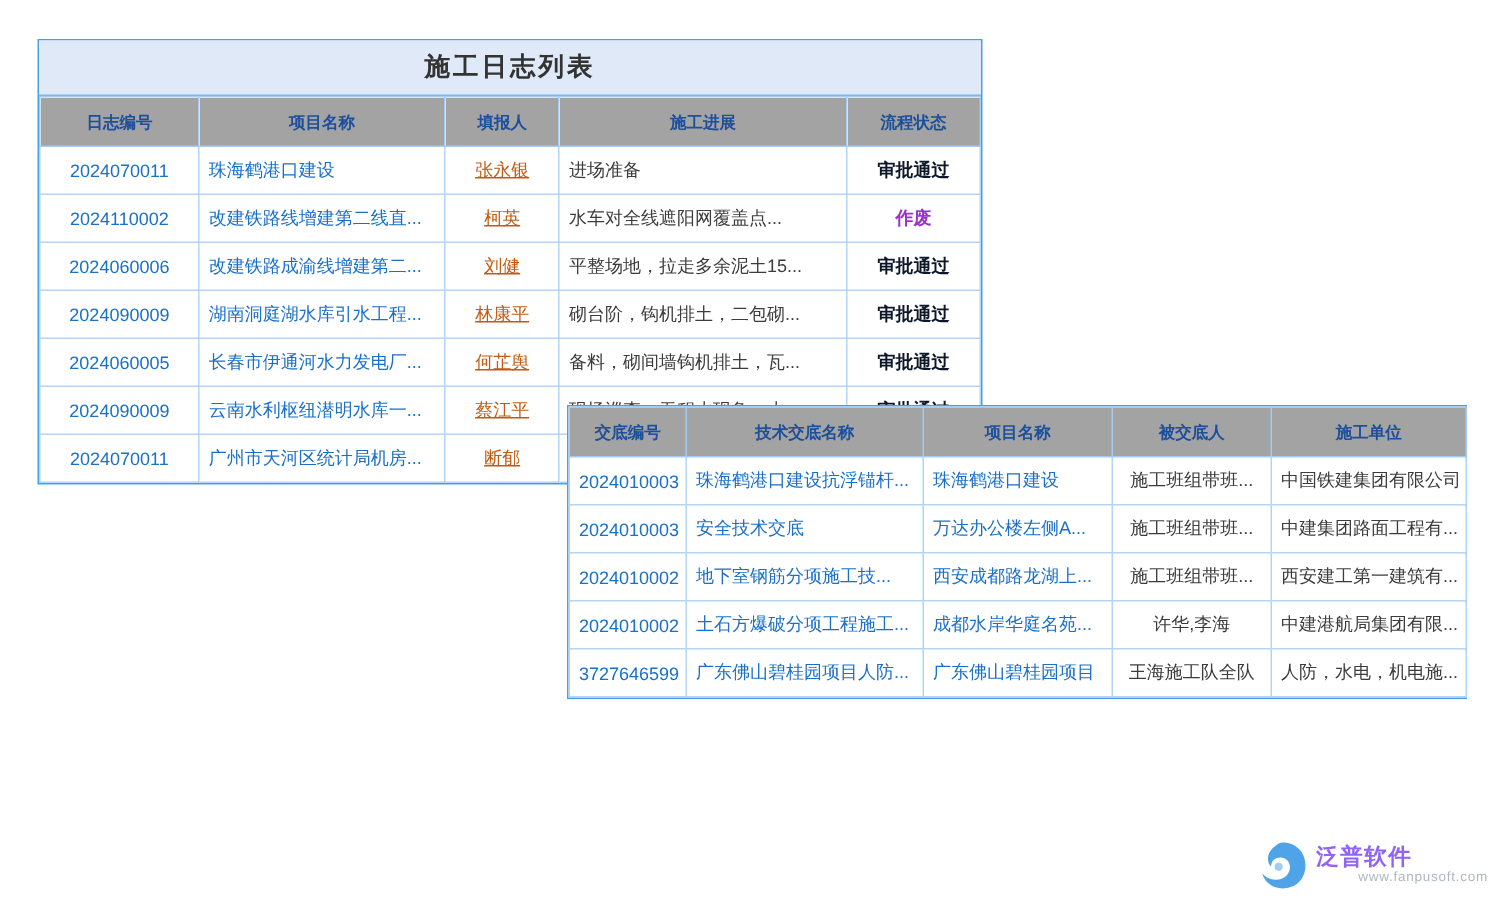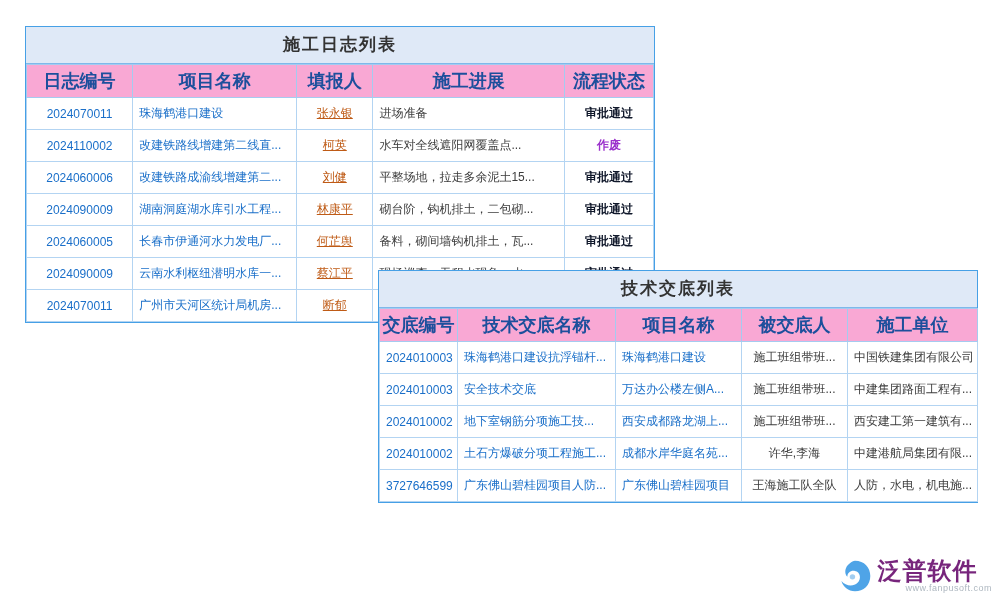--- a/index.html
+++ b/index.html
@@ -11,40 +11,40 @@
   #log-card{left:25px;top:0;width:630px;z-index:1;margin-top:26px;}
   #disc-card{left:378px;top:270px;width:600px;z-index:5;}
   .table-title{
     height:36px;line-height:36px;text-align:center;
     font-size:17px;font-weight:bold;color:#333333;
     background:#dfe9f7;border-bottom:1px solid #7fb8ea;
     letter-spacing:2px;
   }
   table{border-collapse:collapse;width:100%;table-layout:fixed;}
   th{
-    background:#f9a8d4;color:#1c4f9c;font-size:18px;font-weight:bold;
+    background:#a3a3a3;color:#1c4f9c;font-size:11px;font-weight:bold;
     height:32px;border:1px solid #a5cbf0;padding:0 0;white-space:nowrap;overflow:hidden;
   }
   td{
     font-size:12px;height:31px;border:1px solid #b3d4f2;
     padding:0 6px;white-space:nowrap;overflow:hidden;background:#ffffff;
   }
   .al{text-align:left}.ac{text-align:center}
   .c-blue{color:#1a6fc9;}
   .c-plain{color:#3c3c3c;}
   .c-reporter{color:#bf5b16;text-decoration:underline;}
   td.status{font-weight:bold;}
   td.status.approved{color:#0f172a;}
   td.status.void{color:#9b32cc;}
   .watermark{
     position:absolute;right:8px;bottom:6px;z-index:9;
     display:flex;align-items:center;gap:5px;opacity:0.95;
   }
   .wm-text{display:flex;flex-direction:column;line-height:1.1;}
-  .wm-brand{font-size:24px;font-weight:bold;color:#701a75;letter-spacing:1px;}
+  .wm-brand{font-size:15px;font-weight:bold;color:#8b5cf6;letter-spacing:1px;}
   .wm-url{font-size:9px;color:#aab4bd;letter-spacing:0.5px;padding-left:28px;}
 </style>
 </head>
 <body>
 
 <div class="canvas">
 
   <section class="card" id="log-card">
     <div class="table-title">施工日志列表</div>
     <table>
@@ -112,21 +112,20 @@
             <td class="c-blue al">广州市天河区统计局机房...</td>
             <td class="c-reporter ac">断郁</td>
             <td class="c-plain al">钩机排土...</td>
             <td class="ac status"></td>
           </tr>
         </tbody>
       </table>
   </section>
 
   <section class="card" id="disc-card">
-    <div class="table-title">技术交底列表</div>
     <table>
         <colgroup>
           <col style="width: 78px;">
           <col style="width: 158px;">
           <col style="width: 126px;">
           <col style="width: 106px;">
           <col style="width: 130px;">
         </colgroup>
         <thead>
           <tr>

